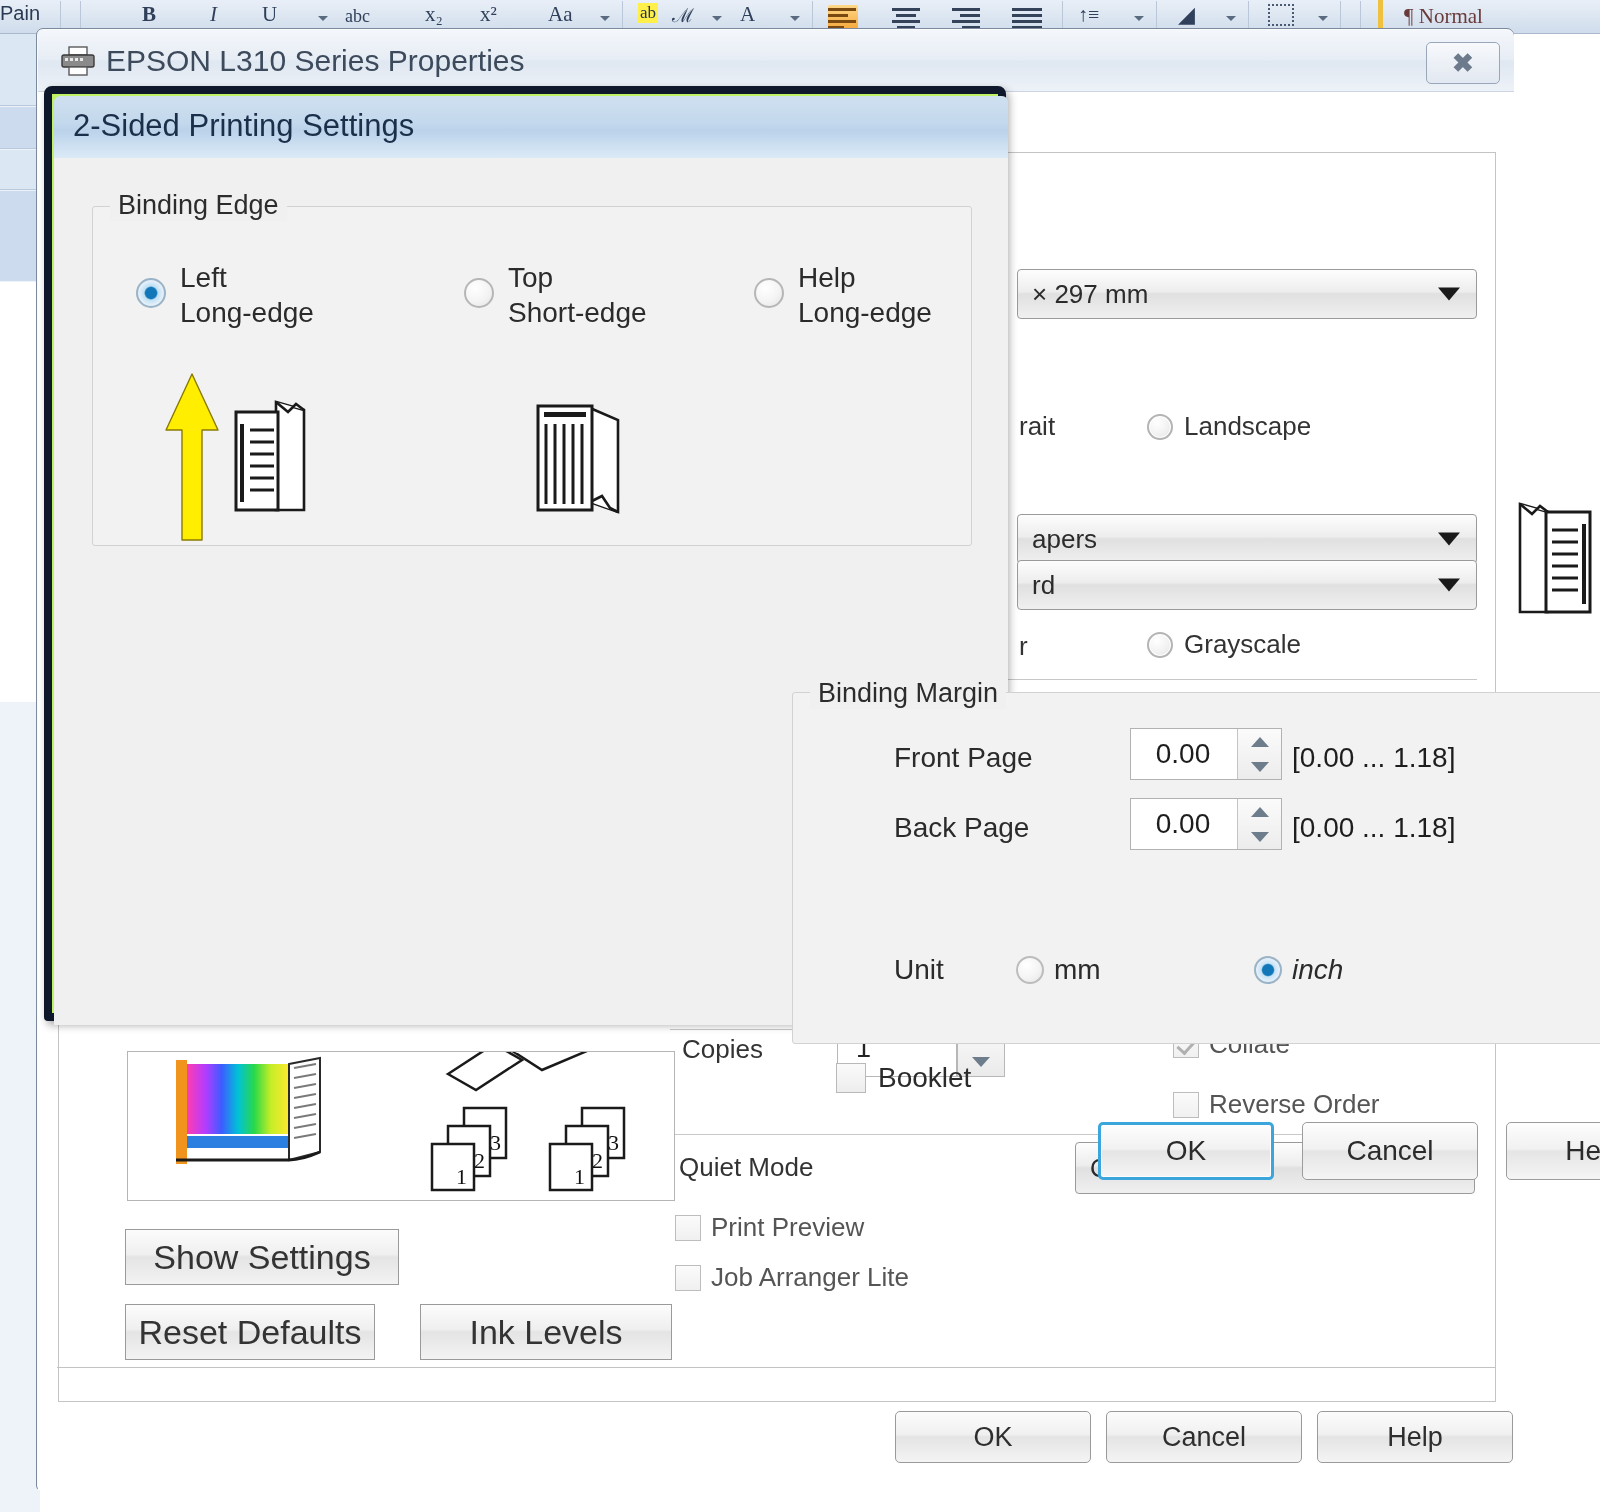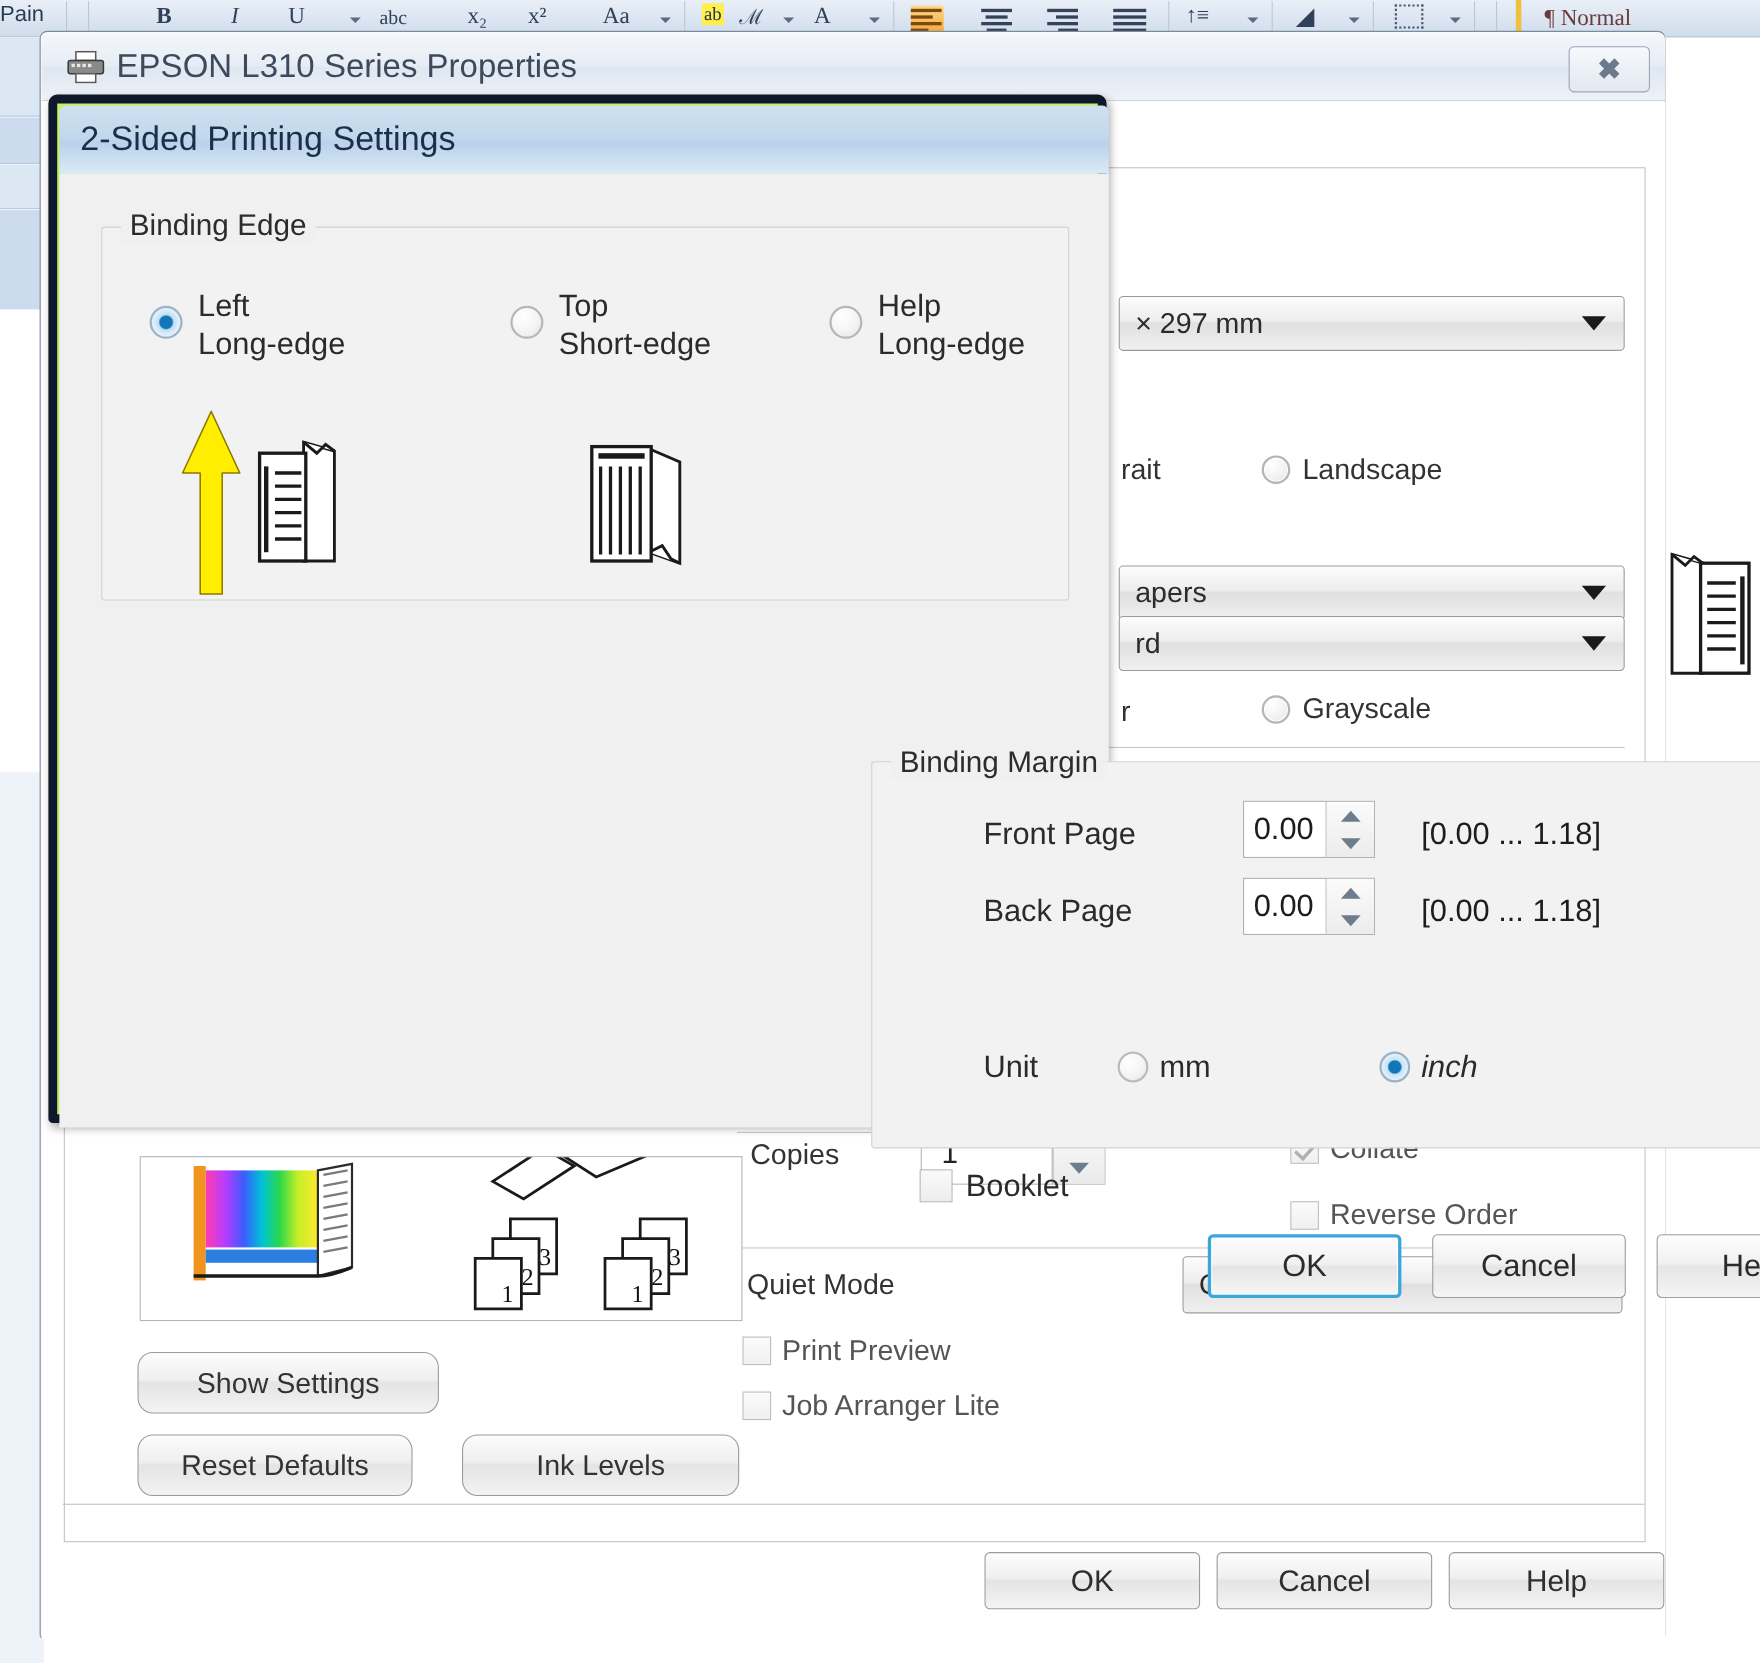--- a/index.html
+++ b/index.html
@@ -150,23 +150,23 @@
   .bglabel {
     position: absolute; font-size: 26px; color: #333; white-space: nowrap;
   }
   .hr {
     position: absolute; height: 1px; background: #c8c8c8;
   }
   .bgbtn {
     position: absolute;
     background: linear-gradient(to bottom, #fcfcfc 0%, #efefef 45%, #e4e4e4 50%, #f3f3f3 100%);
     border: 1px solid #9a9a9a;
-    border-radius: 14px;
+    border-radius: 0;
     display: flex; align-items: center; justify-content: center;
-    font-size: 26px; color: #333; text-align: right;
+    font-size: 34px; color: #333; text-align: right;
   }
   .bgbtn.dim { color: #a6a6a6; }
 
   .chk {
     width: 26px; height: 26px; flex: none;
     background: linear-gradient(to bottom,#fbfbfb,#f0f0f0);
     border: 1px solid #bdbdbd;
     position: relative;
   }
   .chk.checked::after {
@@ -271,21 +271,21 @@
     width: 30px; height: 30px; border-radius: 50%;
     background: radial-gradient(circle at 36% 30%, #ffffff 0%, #f4f4f4 55%, #e3e3e3 100%);
     border: 2px solid #b6b6b6; margin-top: 18px; flex: none;
   }
   .be-text { font-size: 28px; color: #2b2b2b; line-height: 1.25; white-space: nowrap; }
 
   .doc-icon { position: absolute; }
 
   .bm-label { position: absolute; font-size: 28px; color: #2b2b2b; white-space: nowrap; }
   .bm-spin {
-    position: absolute; width: 120px; height: 52px;
+    position: absolute; width: 152px; height: 52px;
     background: #fff; border: 1px solid #b2b2b2;
     display: flex; align-items: center;
   }
   .bm-spin .v { flex: 1; text-align: center; font-size: 28px; color: #1d1d1d; padding-right: 2px; }
   .bm-spin .sb {
     width: 44px; height: 100%;
     border-left: 1px solid #c4c4c4;
     display: flex; flex-direction: column;
     background: linear-gradient(to bottom,#fbfbfb,#ececec);
   }

